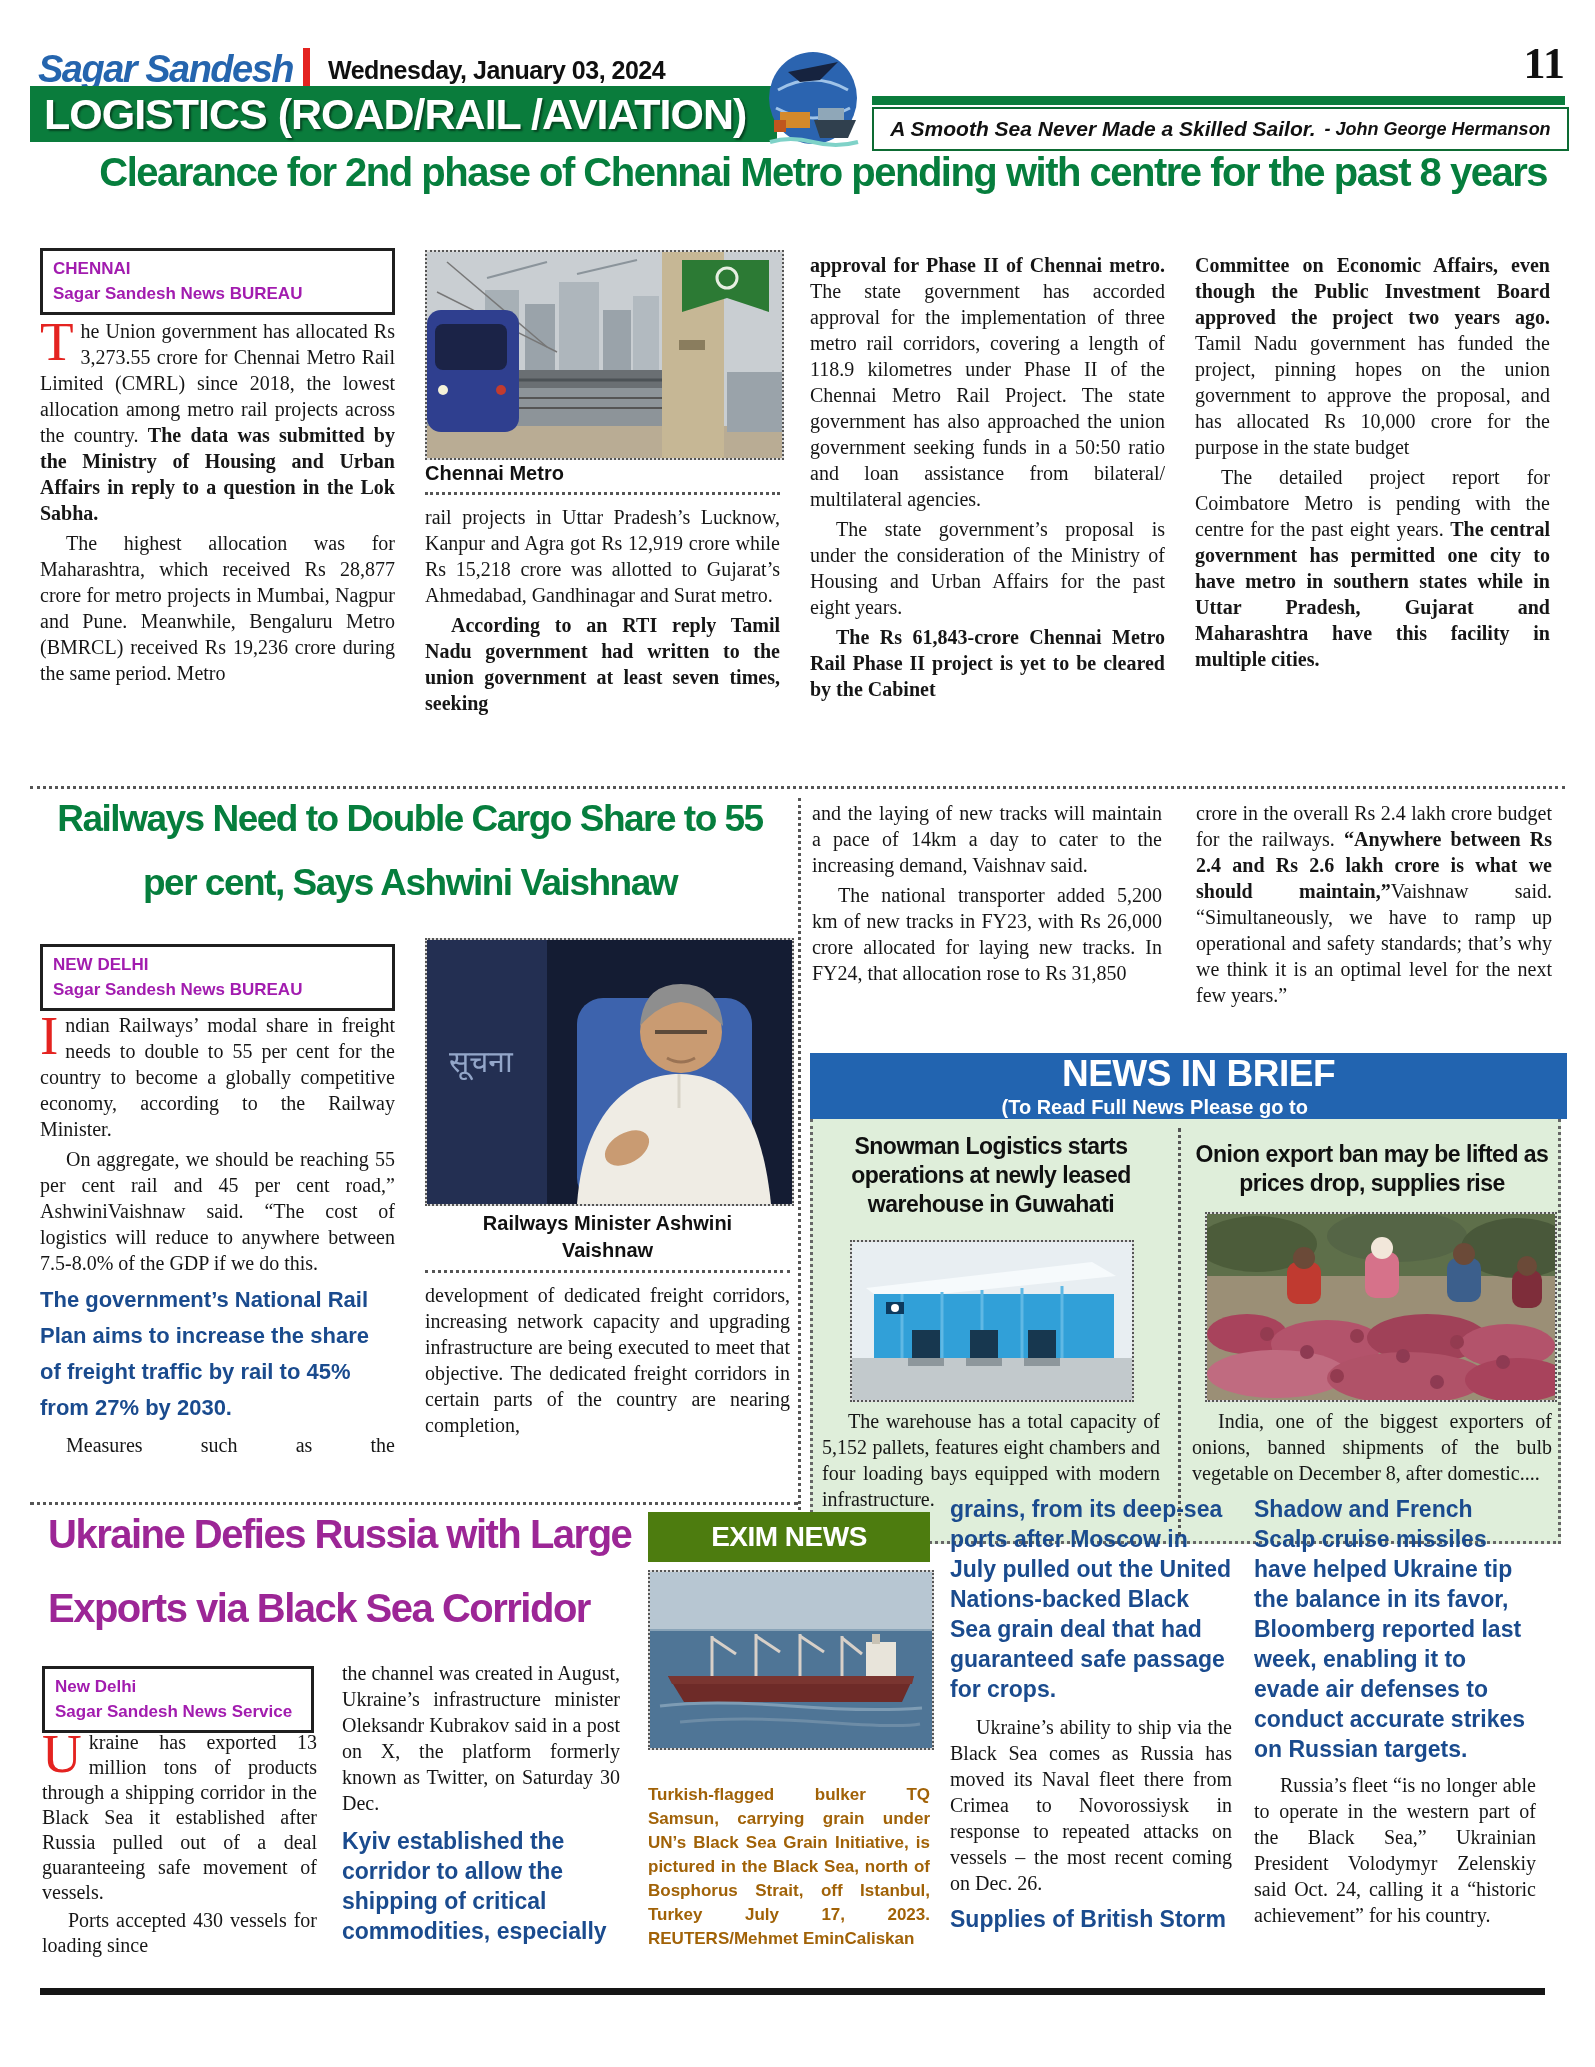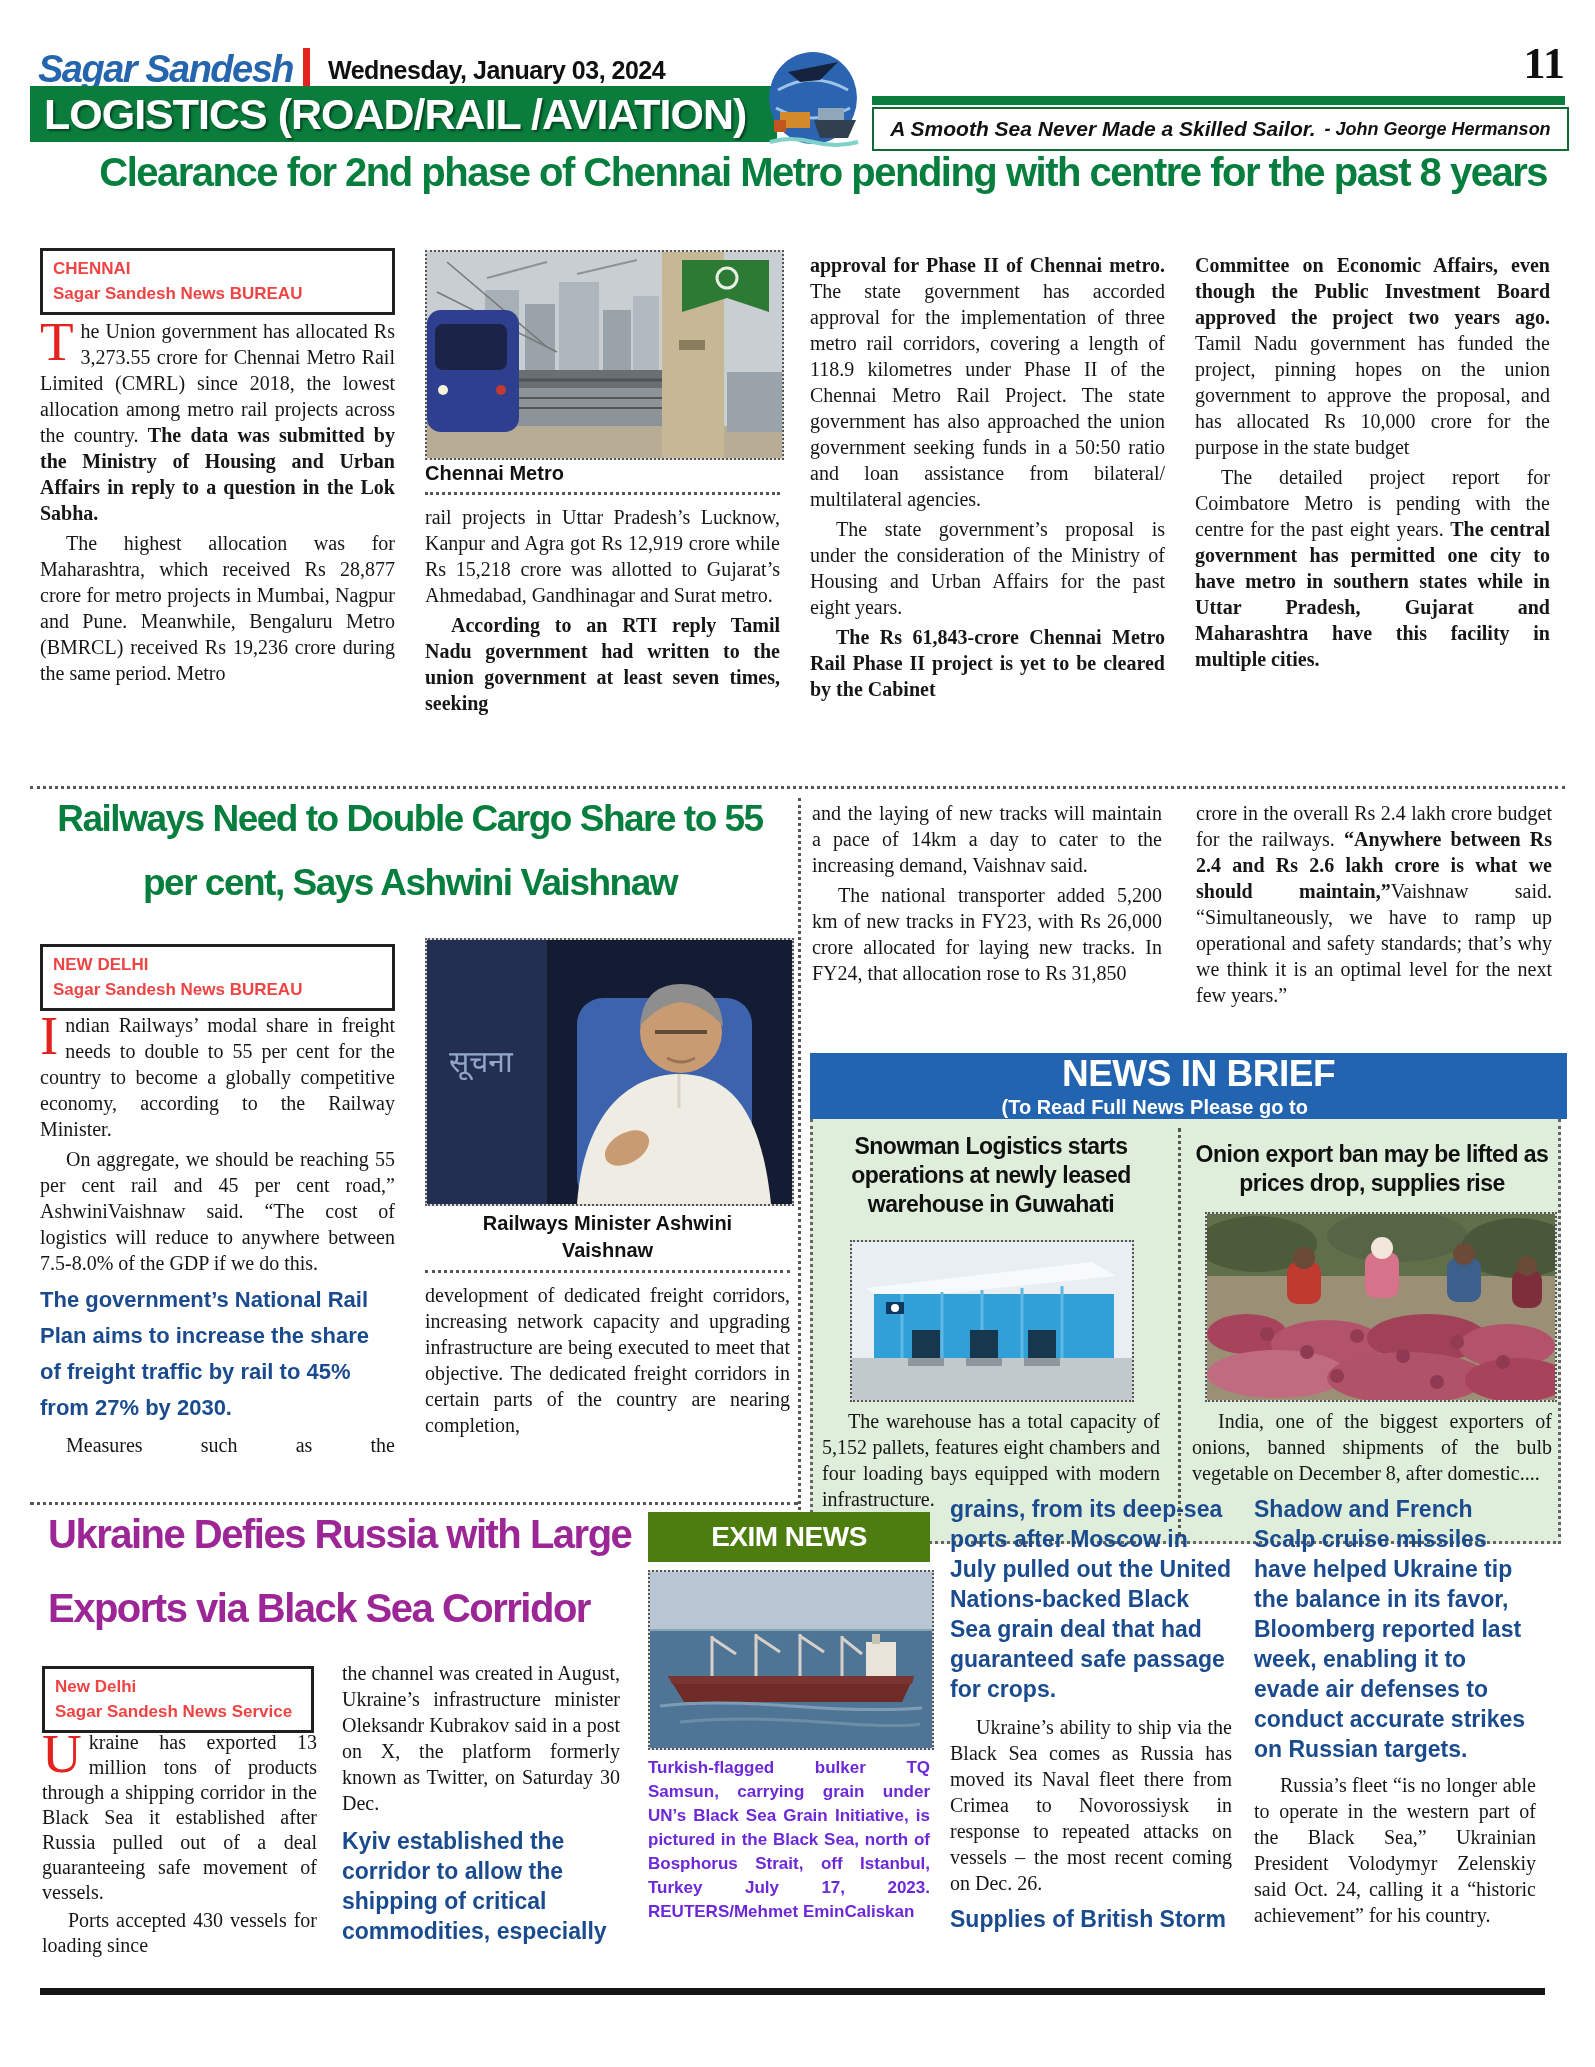--- a/index.html
+++ b/index.html
@@ -11,21 +11,21 @@
   .body-text p{margin:0;}
   .ind{text-indent:26px;}
   .bold-inline{font-weight:bold;}
   .spread{text-align:justify;-moz-text-align-last:justify;text-align-last:justify;text-indent:26px;}
   .dropcap{float:left;color:#e42320;font-size:55px;line-height:42px;padding:3px 7px 0 0;font-family:"Liberation Serif",serif;}
   .green-headline{font-family:"Liberation Sans",sans-serif;font-weight:bold;color:#067e3d;
         letter-spacing:-1.5px;white-space:nowrap;text-align:center;}
   .purple-headline{font-family:"Liberation Sans",sans-serif;font-weight:bold;color:#9c2696;
         letter-spacing:-1.5px;white-space:nowrap;}
   .dateline{border:3px solid #1f1f1f;padding:6px 10px;font-family:"Liberation Sans",sans-serif;
-        font-weight:bold;font-size:17px;line-height:1.45;color:#ef4444;background:#fff;}
+        font-weight:bold;font-size:17px;line-height:1.45;color:#a21caf;background:#fff;}
   .caption{font-family:"Liberation Sans",sans-serif;font-weight:bold;font-size:20px;color:#111;}
   .blue-bold{font-family:"Liberation Sans",sans-serif;font-weight:bold;color:#1a4b8e;
         font-size:22px;line-height:36px;text-align:left;}
   .dotted-h{border-top:3px dotted #555;height:0;}
   .dotted-v{border-left:3px dotted #555;width:0;}
   .photo{border:2px dotted #555;background:#ddd;line-height:0;}
   .photo svg{display:block;}
   .green-bar{background:#0a7c3c;}
   .banner{background:#0a7c3c;color:#fff;font-family:"Liberation Sans",sans-serif;font-weight:bold;
         font-size:43px;letter-spacing:-1px;line-height:56px;white-space:nowrap;padding-left:14px;
@@ -39,21 +39,21 @@
   .nib-banner{background:#2264b0;color:#fff;display:flex;align-items:center;}
   .nib-title{font-family:"Liberation Sans",sans-serif;font-weight:bold;font-size:37px;letter-spacing:-.5px;padding-left:20px;flex:1;}
   .nib-note{font-family:"Liberation Sans",sans-serif;font-weight:bold;font-size:20px;line-height:25px;
         width:368px;padding-right:6px;}
   .nib-panel{background:#dfeeda;border:3px dotted #666;border-top:none;}
   .brief-heading{font-family:"Liberation Sans",sans-serif;font-weight:bold;font-size:23px;line-height:29px;
         text-align:center;color:#101010;letter-spacing:-.5px;}
   .exim-banner{background:#4d7c0f;color:#fff;font-family:"Liberation Sans",sans-serif;font-weight:bold;
         font-size:28px;display:flex;align-items:center;justify-content:center;letter-spacing:-.5px;}
   .ship-caption{font-family:"Liberation Sans",sans-serif;font-weight:bold;font-size:17px;line-height:24px;
-        text-align:justify;color:#6d28d9;}
+        text-align:justify;color:#a16207;margin-top:27px;}
   .cap-center{text-align:center;}
   .black-bar{background:#151515;}
 </style>
 </head>
 <body>
 
 <div class="page">
 
   <div class="abs masthead-logo" style="left:38px;top:48px;">Sagar Sandesh</div>
   <div class="abs" style="left:303px;top:48px;width:7px;height:45px;background:#e42320;"></div>

